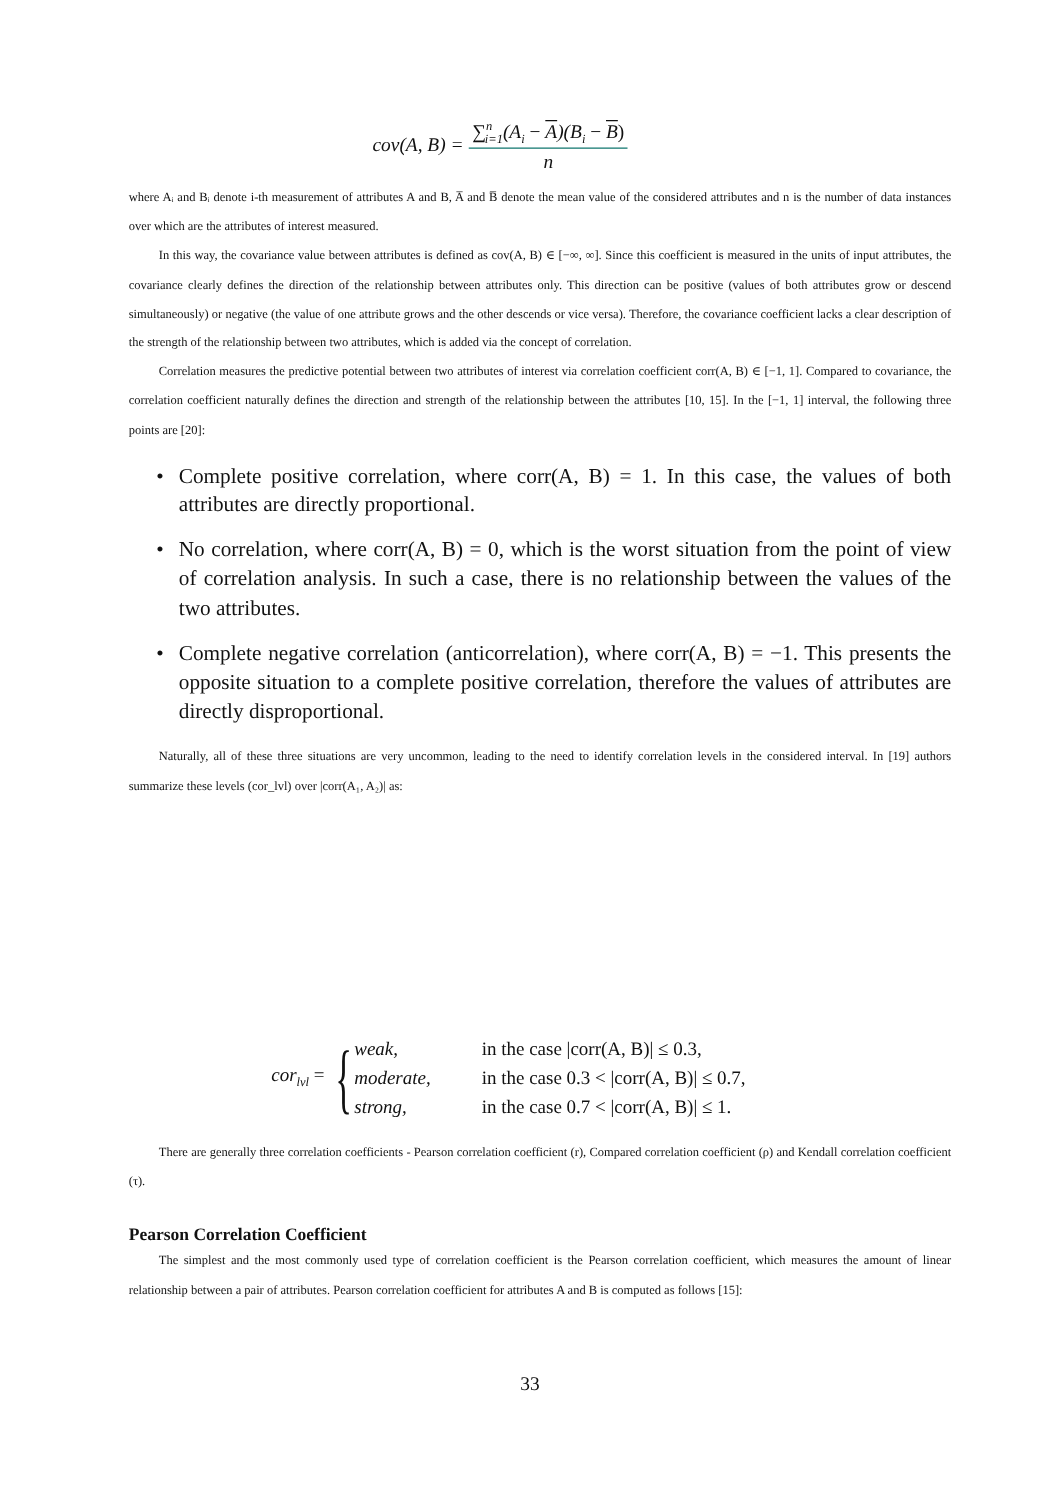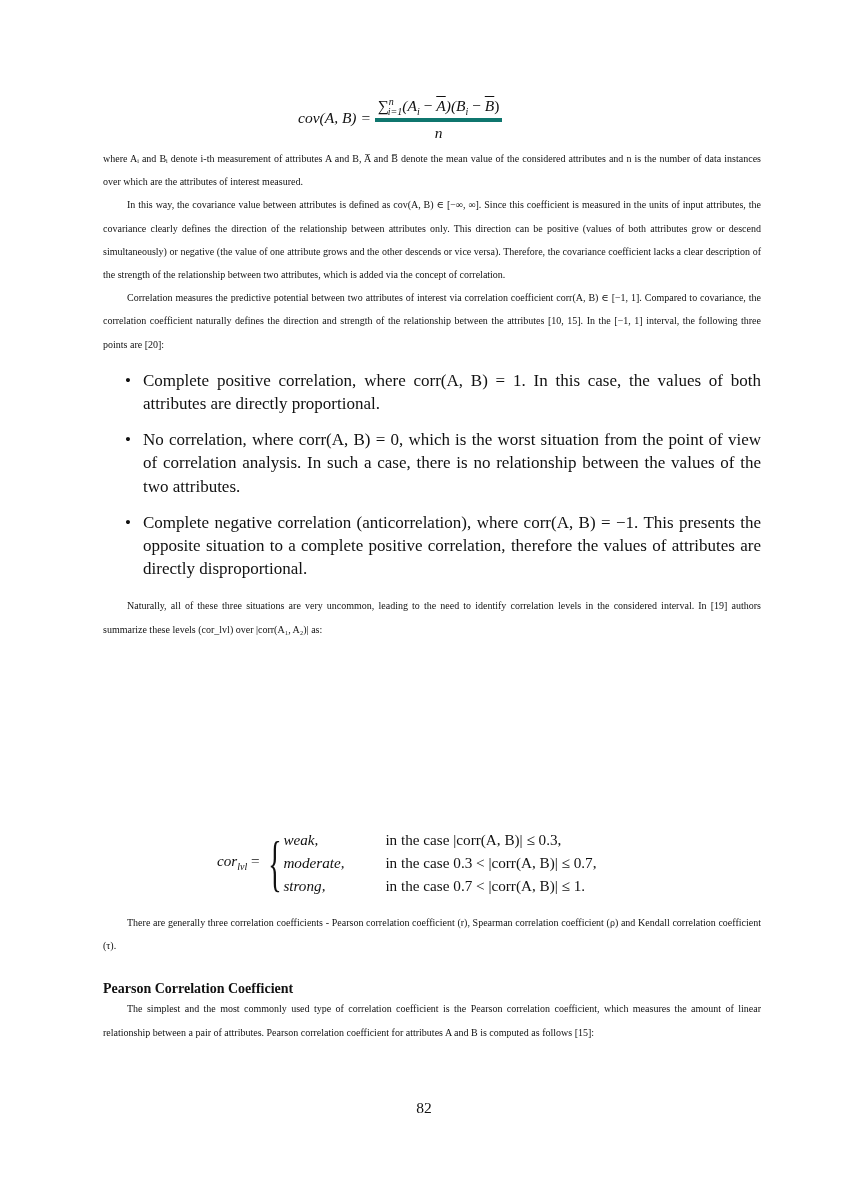--- a/index.html
+++ b/index.html
@@ -5,21 +5,21 @@
   html, body { margin: 0; padding: 0; background: #ffffff; }
   body { width: 848px; height: 1200px; position: relative; overflow: hidden;
          font-family: "Liberation Serif", "DejaVu Serif", serif; color: #111; }
   .page { position: absolute; left: 103px; top: 0; width: 658px; }
   .p { font-size: 10px; line-height: 23.2px; text-align: justify; margin: 0; }
   .indent { text-indent: 24px; }
   .m { font-style: italic; }
   .ovl { text-decoration: overline; }
   .eq { position: absolute; font-size: 15.5px; }
   .frac { display: inline-block; vertical-align: middle; text-align: center; }
-  .frac .num { display: block; border-bottom: 4px solid #0f766e; padding: 0 3px 1px; }
+  .frac .num { display: block; border-bottom: 1px solid #0f766e; padding: 0 3px 1px; }
   .frac .den { display: block; padding-top: 2px; }
   sub, sup { font-size: 10px; }
   ul.bul { list-style: none; margin: 0; padding: 0; }
   ul.bul li { position: relative; padding-left: 40px; font-size: 17px; line-height: 23.2px; text-align: justify; }
   ul.bul li::before { content: "\2022"; position: absolute; left: 22px; top: 0; }
   .heading { font-weight: bold; font-size: 14px; margin: 0; }
   .cases { position: absolute; font-size: 15.2px; }
   .cases td { padding: 0 0 0 0; line-height: 23px; }
   .pagenum { position: absolute; top: 1099px; left: 0; width: 848px; text-align: center; font-size: 15.5px; }
 </style>
@@ -65,18 +65,18 @@
       <tr>
             <td class="m">strong,</td>
             <td>in the case 0.7 &lt; |corr(A, B)| ≤ 1.</td>
           </tr>
     </tbody>
       </table>
   </div>
 </div>
 
 <div class="page" style="top:911px;">
-  <p class="p indent">There are generally three correlation coefficients - Pearson correlation coefficient (r), Spearman correlation coefficient (ρ) and Kendall correlation coefficient (τ).</p>
+  <p class="p indent">There are generally three correlation coefficients - Pearson correlation coefficient (r), Compared correlation coefficient (ρ) and Kendall correlation coefficient (τ).</p>
   <p class="heading" style="margin-top:24px;">Pearson Correlation Coefficient</p>
   <p class="p indent">The simplest and the most commonly used type of correlation coefficient is the Pearson correlation coefficient, which measures the amount of linear relationship between a pair of attributes. Pearson correlation coefficient for attributes A and B is computed as follows [15]:</p>
 </div>
 
-<div class="pagenum">82</div>
+<div class="pagenum">33</div>
 
 </body></html>

